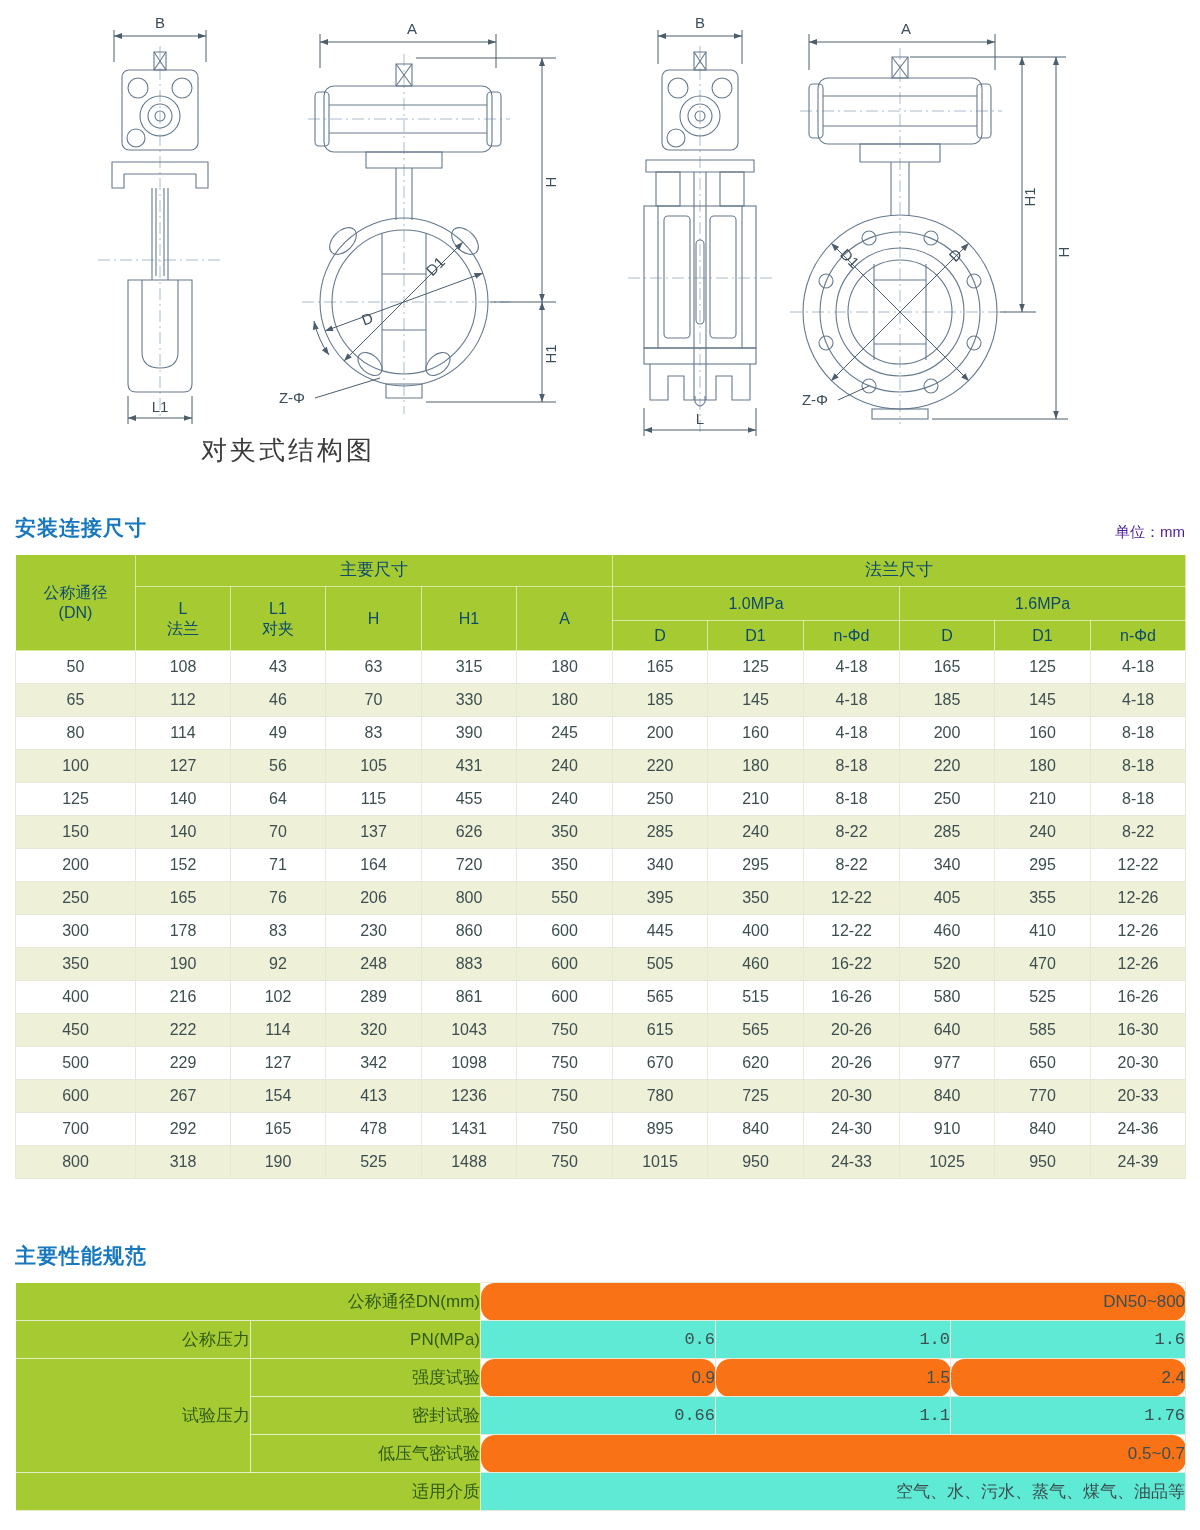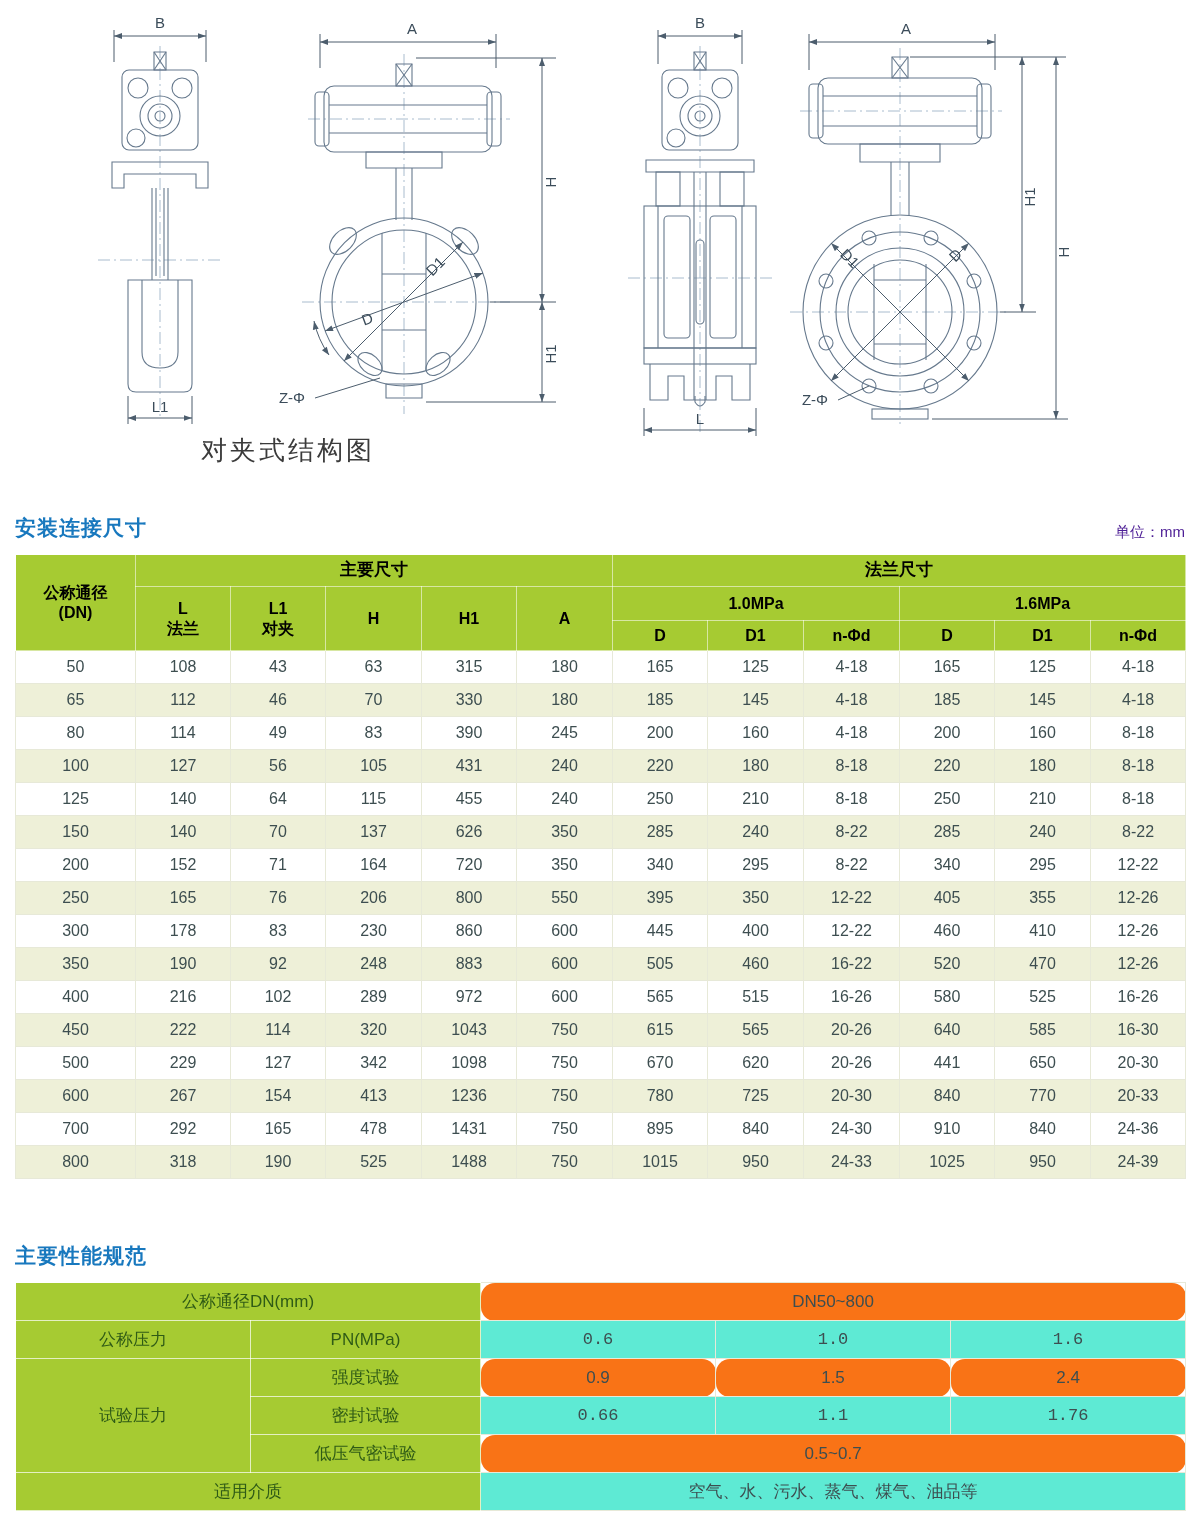--- a/index.html
+++ b/index.html
@@ -26,35 +26,35 @@
   .section  { position:absolute; left:15px; width:1170px; }
   .dim-section  { top:514px; }
   .perf-section { top:1242px; }
   .sec-head { display:flex; justify-content:space-between; align-items:flex-end;
               margin-bottom:12px; }
   .sec-title { color:#1878be; font-size:21px; font-weight:bold; letter-spacing:1px; }
   .unit-label { font-size:15px; color:#4c1d95; }
   
   table { border-collapse:collapse; table-layout:fixed; width:1170px; }
   .dim-table th {
-    background:#a6cb32; color:#000000; font-weight:bold;
+    background:#a6cb32; color:#0c4a6e; font-weight:normal;
     border:1px solid rgba(255,255,255,0.55); font-size:16px; line-height:1.2;
   }
   .dim-table .group-th { font-size:17px; height:32px; }
   .dim-table .sub-th   { height:34px; }
   .dim-table .leaf-th  { height:30px; }
   .dim-table tbody td {
     text-align:center; height:33px; font-size:16px;
     border:1px solid #e7e9d8; color:#3d4e50;
   }
   .dim-table tbody tr:nth-child(odd)  td { background:#ffffff; }
   .dim-table tbody tr:nth-child(even) td { background:#eef0d8; }
   .two-line span { display:block; }
   
-  .perf-table td { height:38px; text-align:center; font-size:17px; }
+  .perf-table td { height:38px; text-align:right; font-size:17px; }
   .perf-table .g { background:#a6cb32; color:#2f5b16;
                    border:1px solid rgba(255,255,255,0.7); }
   .perf-table .v { border:1px solid #e7e9d8; color:#3d4e50; }
   .perf-table .v.cream { background:#f97316;border-radius:14px; }
   .perf-table .v.white { background:#5eead4;font-family:Liberation Mono, monospace; }
 </style>
 </head>
 <body>
 
 <div class="drawings">
@@ -444,21 +444,21 @@
           <td>16-22</td>
           <td>520</td>
           <td>470</td>
           <td>12-26</td>
         </tr>
         <tr>
           <td>400</td>
           <td>216</td>
           <td>102</td>
           <td>289</td>
-          <td>972</td>
+          <td>861</td>
           <td>600</td>
           <td>565</td>
           <td>515</td>
           <td>16-26</td>
           <td>580</td>
           <td>525</td>
           <td>16-26</td>
         </tr>
         <tr>
           <td>450</td>
@@ -477,21 +477,21 @@
         <tr>
           <td>500</td>
           <td>229</td>
           <td>127</td>
           <td>342</td>
           <td>1098</td>
           <td>750</td>
           <td>670</td>
           <td>620</td>
           <td>20-26</td>
-          <td>441</td>
+          <td>977</td>
           <td>650</td>
           <td>20-30</td>
         </tr>
         <tr>
           <td>600</td>
           <td>267</td>
           <td>154</td>
           <td>413</td>
           <td>1236</td>
           <td>750</td>

